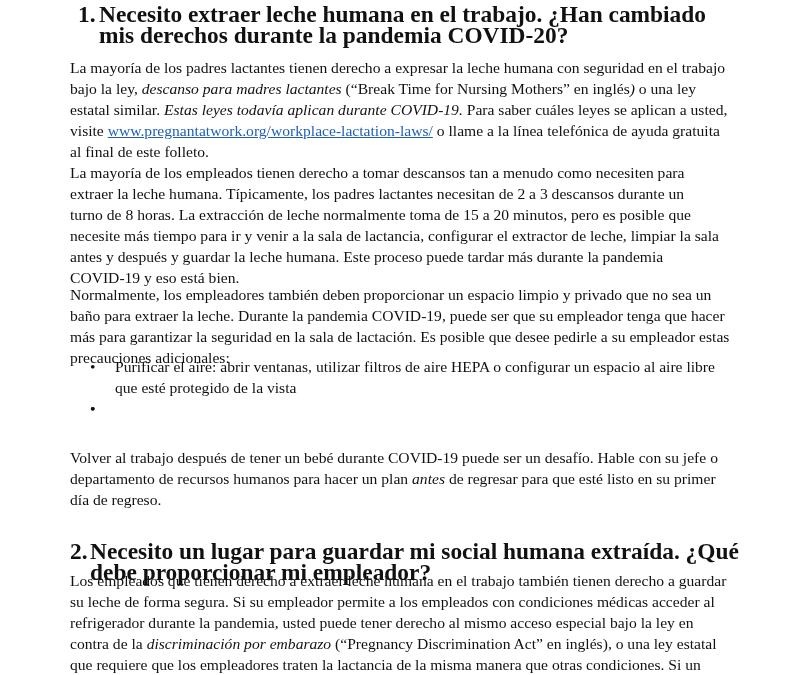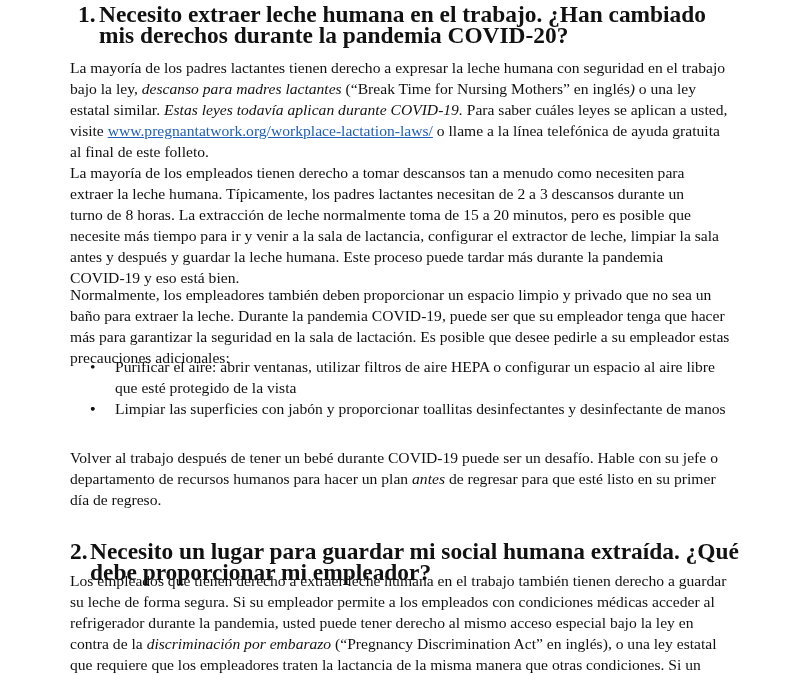--- a/index.html
+++ b/index.html
@@ -34,21 +34,21 @@
     <span>La mayoría de los padres lactantes tienen derecho a expresar la leche humana con seguridad en el trabajo bajo la ley, </span><i>descanso para madres lactantes</i><span> (“Break Time for Nursing Mothers” en inglés</span><i>)</i><span> o una ley estatal similar. </span><i>Estas leyes todavía aplican durante COVID-19.</i><span> Para saber cuáles leyes se aplican a usted, visite </span><a class="link">www.pregnantatwork.org/workplace-lactation-laws/</a><span> o llame a la línea telefónica de ayuda gratuita al final de este folleto.</span>
   </p>
 
   <p style="position:absolute; top:162px; left:0; width:650px;">La mayoría de los empleados tienen derecho a tomar descansos tan a menudo como necesiten para extraer la leche humana. Típicamente, los padres lactantes necesitan de 2 a 3 descansos durante un turno de 8 horas. La extracción de leche normalmente toma de 15 a 20 minutos, pero es posible que necesite más tiempo para ir y venir a la sala de lactancia, configurar el extractor de leche, limpiar la sala antes y después y guardar la leche humana. Este proceso puede tardar más durante la pandemia COVID-19 y eso está bien.</p>
 
   <p style="position:absolute; top:284px; left:0; width:660px;">Normalmente, los empleadores también deben proporcionar un espacio limpio y privado que no sea un baño para extraer la leche. Durante la pandemia COVID-19, puede ser que su empleador tenga que hacer más para garantizar la seguridad en la sala de lactación. Es posible que desee pedirle a su empleador estas precauciones adicionales:</p>
 
   <ul class="bullets" style="position:absolute; top:356px; left:0; width:660px;">
     <li><span class="dot">•</span><span>Purificar el aire: abrir ventanas, utilizar filtros de aire HEPA o configurar un espacio al aire libre que esté protegido de la vista</span></li>
     <li><span class="dot">•</span></li>
-    <li><span class="dot">•</span><span>Limpiar las superficies con jabón y proporcionar toallitas desinfectantes y desinfectante de manos</span></li>
+    <li><span class="dot">•</span></li>
   </ul>
 
   <p style="position:absolute; top:447px; left:0; width:660px;">
     <span>Volver al trabajo después de tener un bebé durante COVID-19 puede ser un desafío. Hable con su jefe o departamento de recursos humanos para hacer un plan </span><i>antes</i><span> de regresar para que esté listo en su primer día de regreso.</span>
   </p>
 
   <h2 class="heading heading2" style="position:absolute; top:541px; left:0; width:660px;">
     <span class="num">2.</span>
     <span>Necesito un lugar para guardar mi social humana extraída. ¿Qué debe proporcionar mi empleador?</span>
   </h2>

